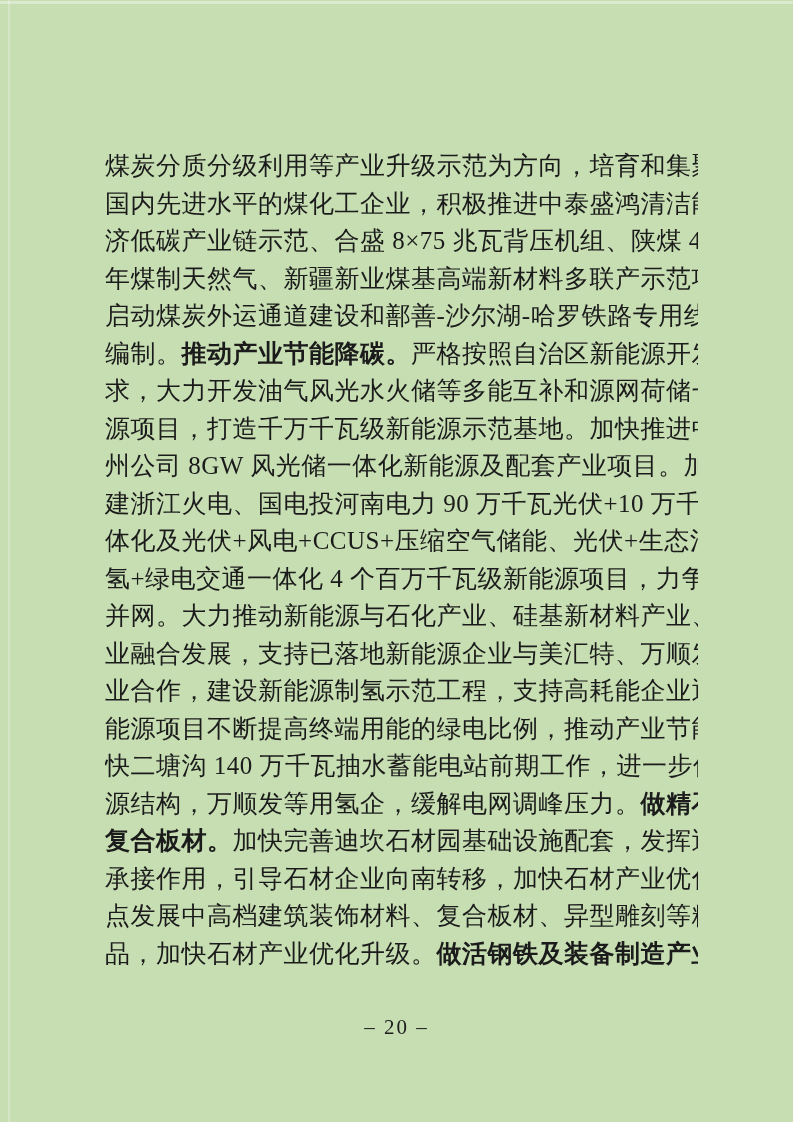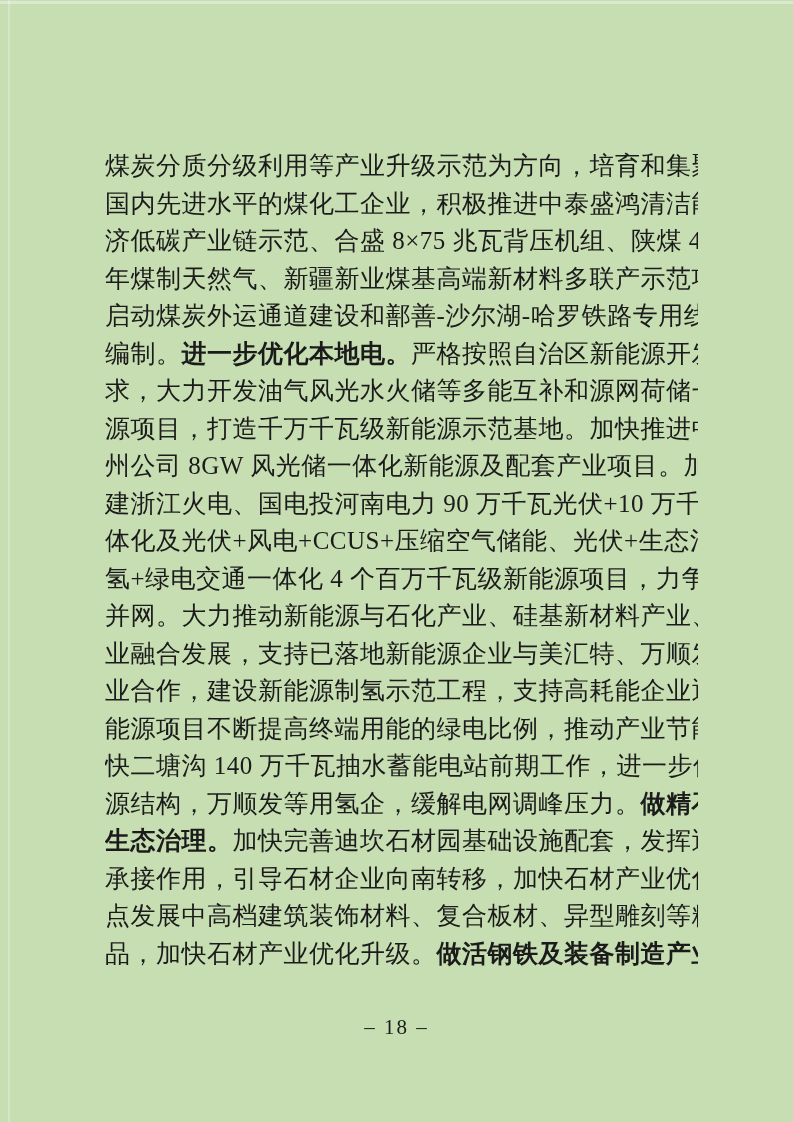--- a/index.html
+++ b/index.html
@@ -66,33 +66,33 @@
 <div class="page">
   <div class="edge-top"></div>
   <div class="edge-left"></div>
 
   <div class="text-block">
       <div class="text-line"><span class="seg-normal">煤炭分质分级利用等产业升级示范为方向，培育和集聚一批具有</span></div>
       <div class="text-line"><span class="seg-normal">国内先进水平的煤化工企业，积极推进中泰盛鸿清洁能源循环经</span></div>
       <div class="text-line"><span class="seg-normal">济低碳产业链示范、合盛 8×75 兆瓦背压机组、陕煤 40 亿方/</span></div>
       <div class="text-line"><span class="seg-normal">年煤制天然气、新疆新业煤基高端新材料多联产示范项目前期。</span></div>
       <div class="text-line"><span class="seg-normal">启动煤炭外运通道建设和鄯善-沙尔湖-哈罗铁路专用线预可研</span></div>
-      <div class="text-line"><span class="seg-normal">编制。</span><span class="seg-bold">进一步优化本地电。</span><span class="seg-normal">严格按照自治区新能源开发管理要</span></div>
+      <div class="text-line"><span class="seg-normal">编制。</span><span class="seg-bold">推动产业节能降碳。</span><span class="seg-normal">严格按照自治区新能源开发管理要</span></div>
       <div class="text-line"><span class="seg-normal">求，大力开发油气风光水火储等多能互补和源网荷储一体化新能</span></div>
       <div class="text-line"><span class="seg-normal">源项目，打造千万千瓦级新能源示范基地。加快推进中国电建贵</span></div>
       <div class="text-line"><span class="seg-normal">州公司 8GW 风光储一体化新能源及配套产业项目。加快实施中能</span></div>
       <div class="text-line"><span class="seg-normal">建浙江火电、国电投河南电力 90 万千瓦光伏+10 万千瓦光热一</span></div>
       <div class="text-line"><span class="seg-normal">体化及光伏+风电+CCUS+压缩空气储能、光伏+生态治理+绿电制</span></div>
       <div class="text-line"><span class="seg-normal">氢+绿电交通一体化 4 个百万千瓦级新能源项目，力争年内实现</span></div>
       <div class="text-line"><span class="seg-normal">并网。大力推动新能源与石化产业、硅基新材料产业、煤化工产</span></div>
       <div class="text-line"><span class="seg-normal">业融合发展，支持已落地新能源企业与美汇特、万顺发等用氢企</span></div>
       <div class="text-line"><span class="seg-normal">业合作，建设新能源制氢示范工程，支持高耗能企业通过配建新</span></div>
       <div class="text-line"><span class="seg-normal">能源项目不断提高终端用能的绿电比例，推动产业节能降碳。加</span></div>
       <div class="text-line"><span class="seg-normal">快二塘沟 140 万千瓦抽水蓄能电站前期工作，进一步优化本地电</span></div>
       <div class="text-line"><span class="seg-normal">源结构，万顺发等用氢企，缓解电网调峰压力。</span><span class="seg-bold">做精石材及新型</span></div>
-      <div class="text-line"><span class="seg-bold">生态治理。</span><span class="seg-normal">加快完善迪坎石材园基础设施配套，发挥迪坎石材园</span></div>
+      <div class="text-line"><span class="seg-bold">复合板材。</span><span class="seg-normal">加快完善迪坎石材园基础设施配套，发挥迪坎石材园</span></div>
       <div class="text-line"><span class="seg-normal">承接作用，引导石材企业向南转移，加快石材产业优化升级，重</span></div>
       <div class="text-line"><span class="seg-normal">点发展中高档建筑装饰材料、复合板材、异型雕刻等精深加工产</span></div>
       <div class="text-line"><span class="seg-normal">品，加快石材产业优化升级。</span><span class="seg-bold">做活钢铁及装备制造产业。</span></div>
     </div>
 
-  <div class="footer">– 18 –</div>
+  <div class="footer">– 20 –</div>
 </div>
 
 </body></html>

